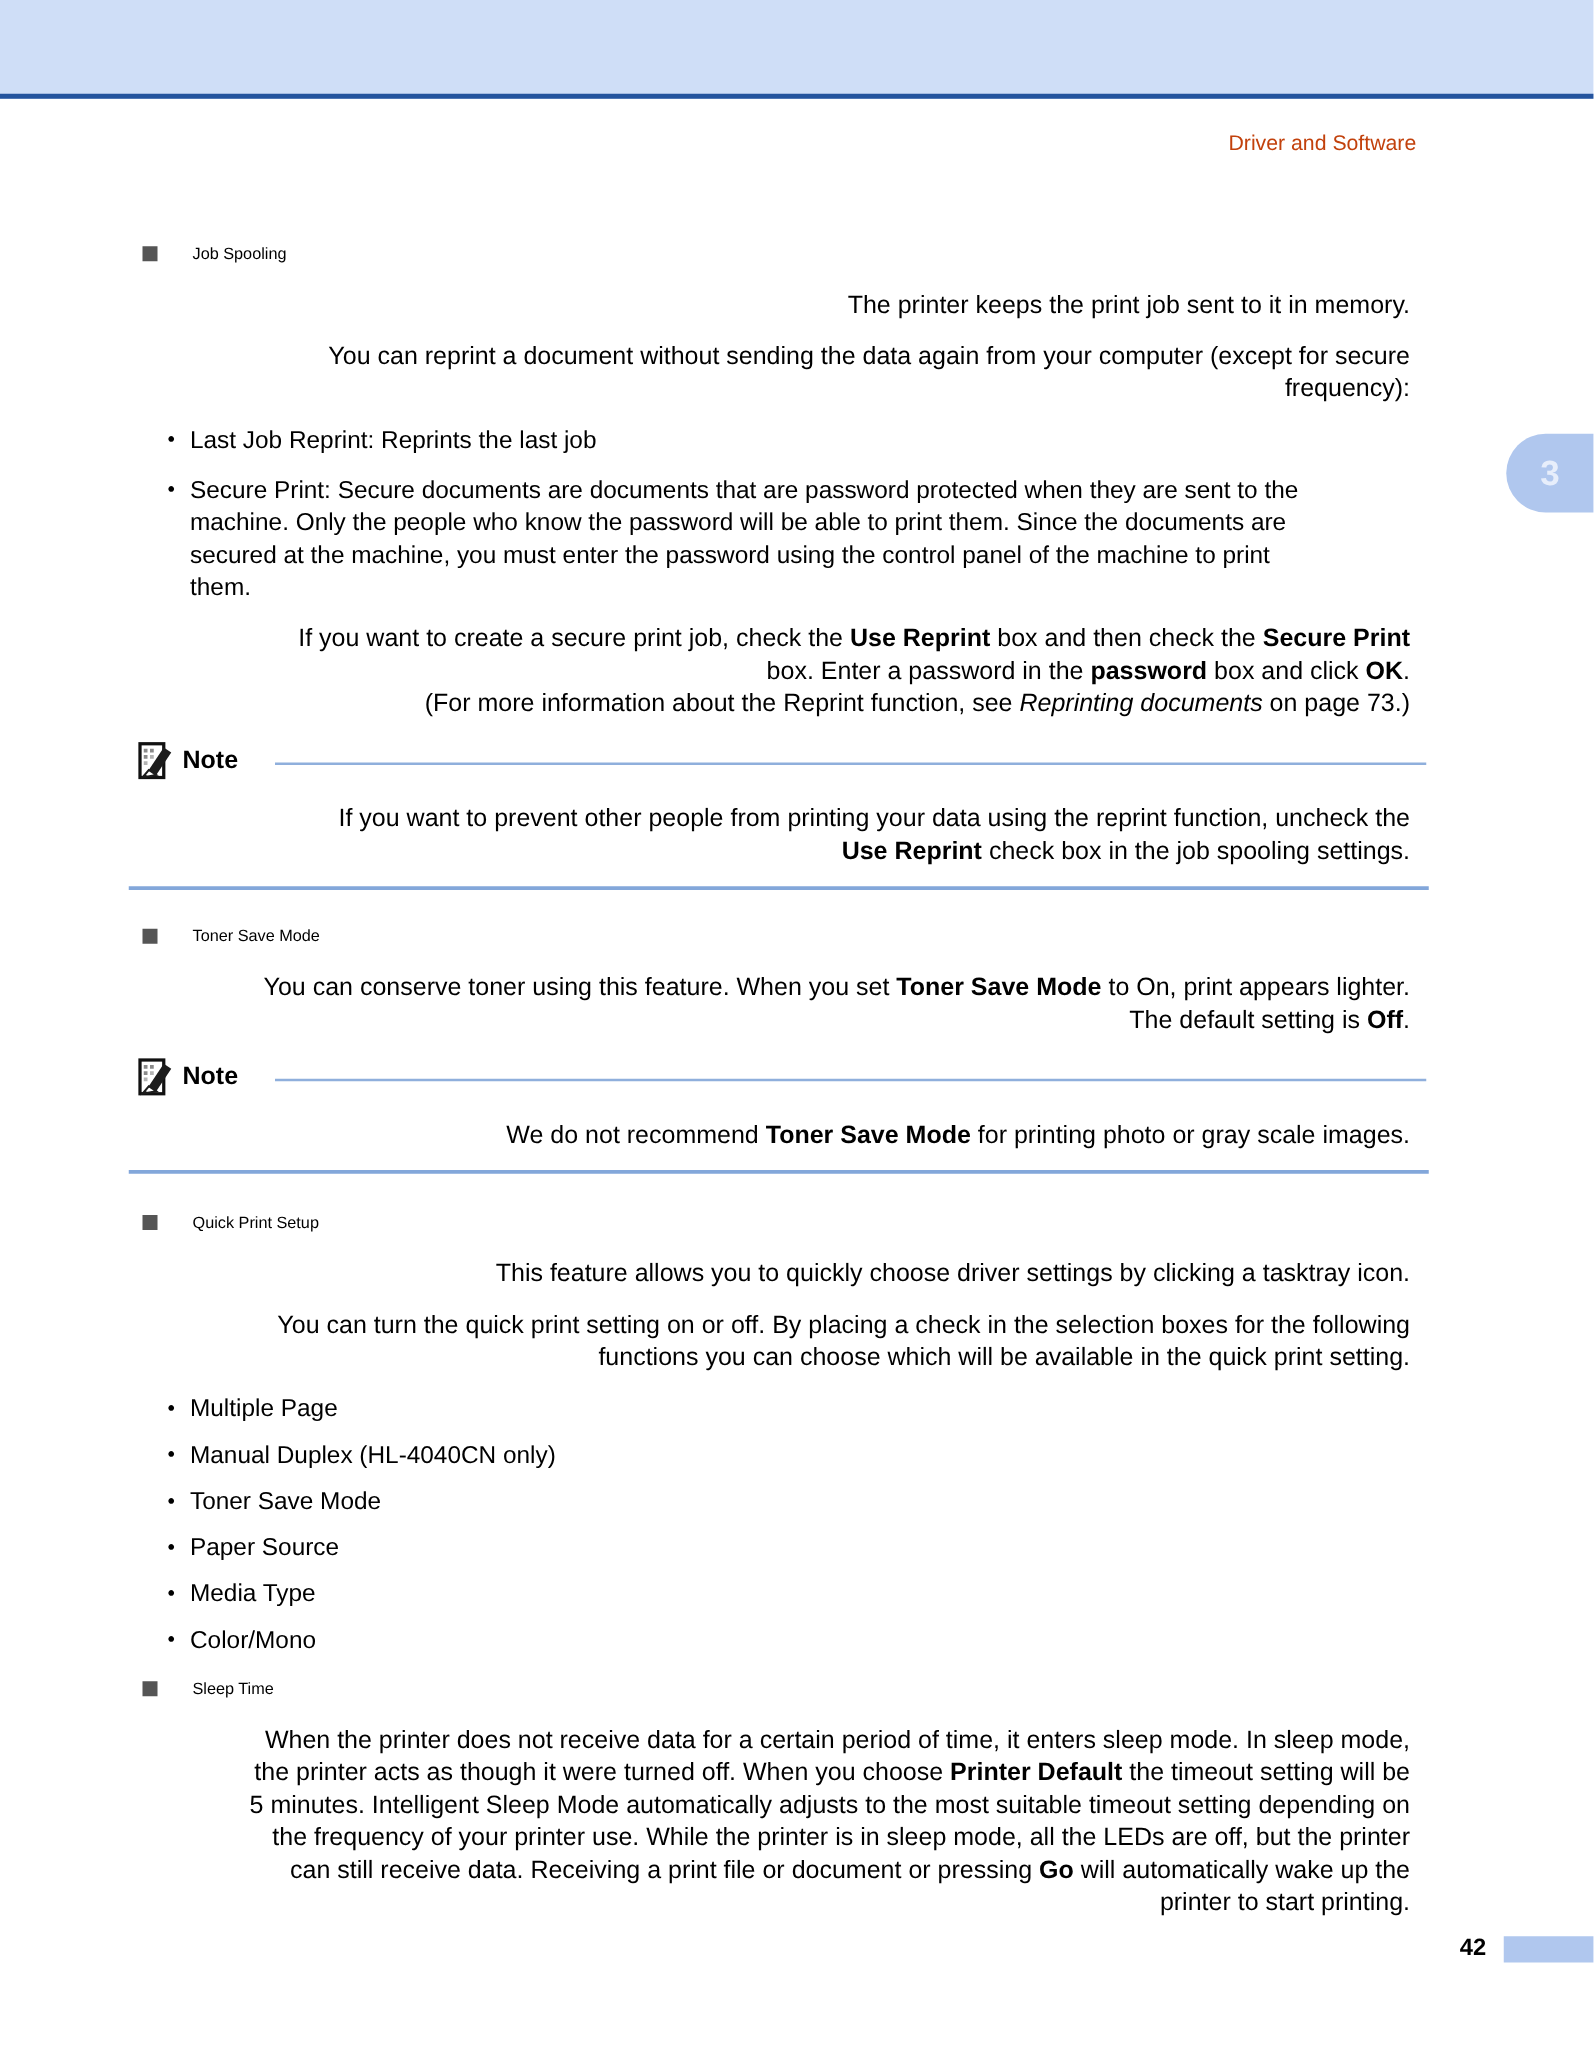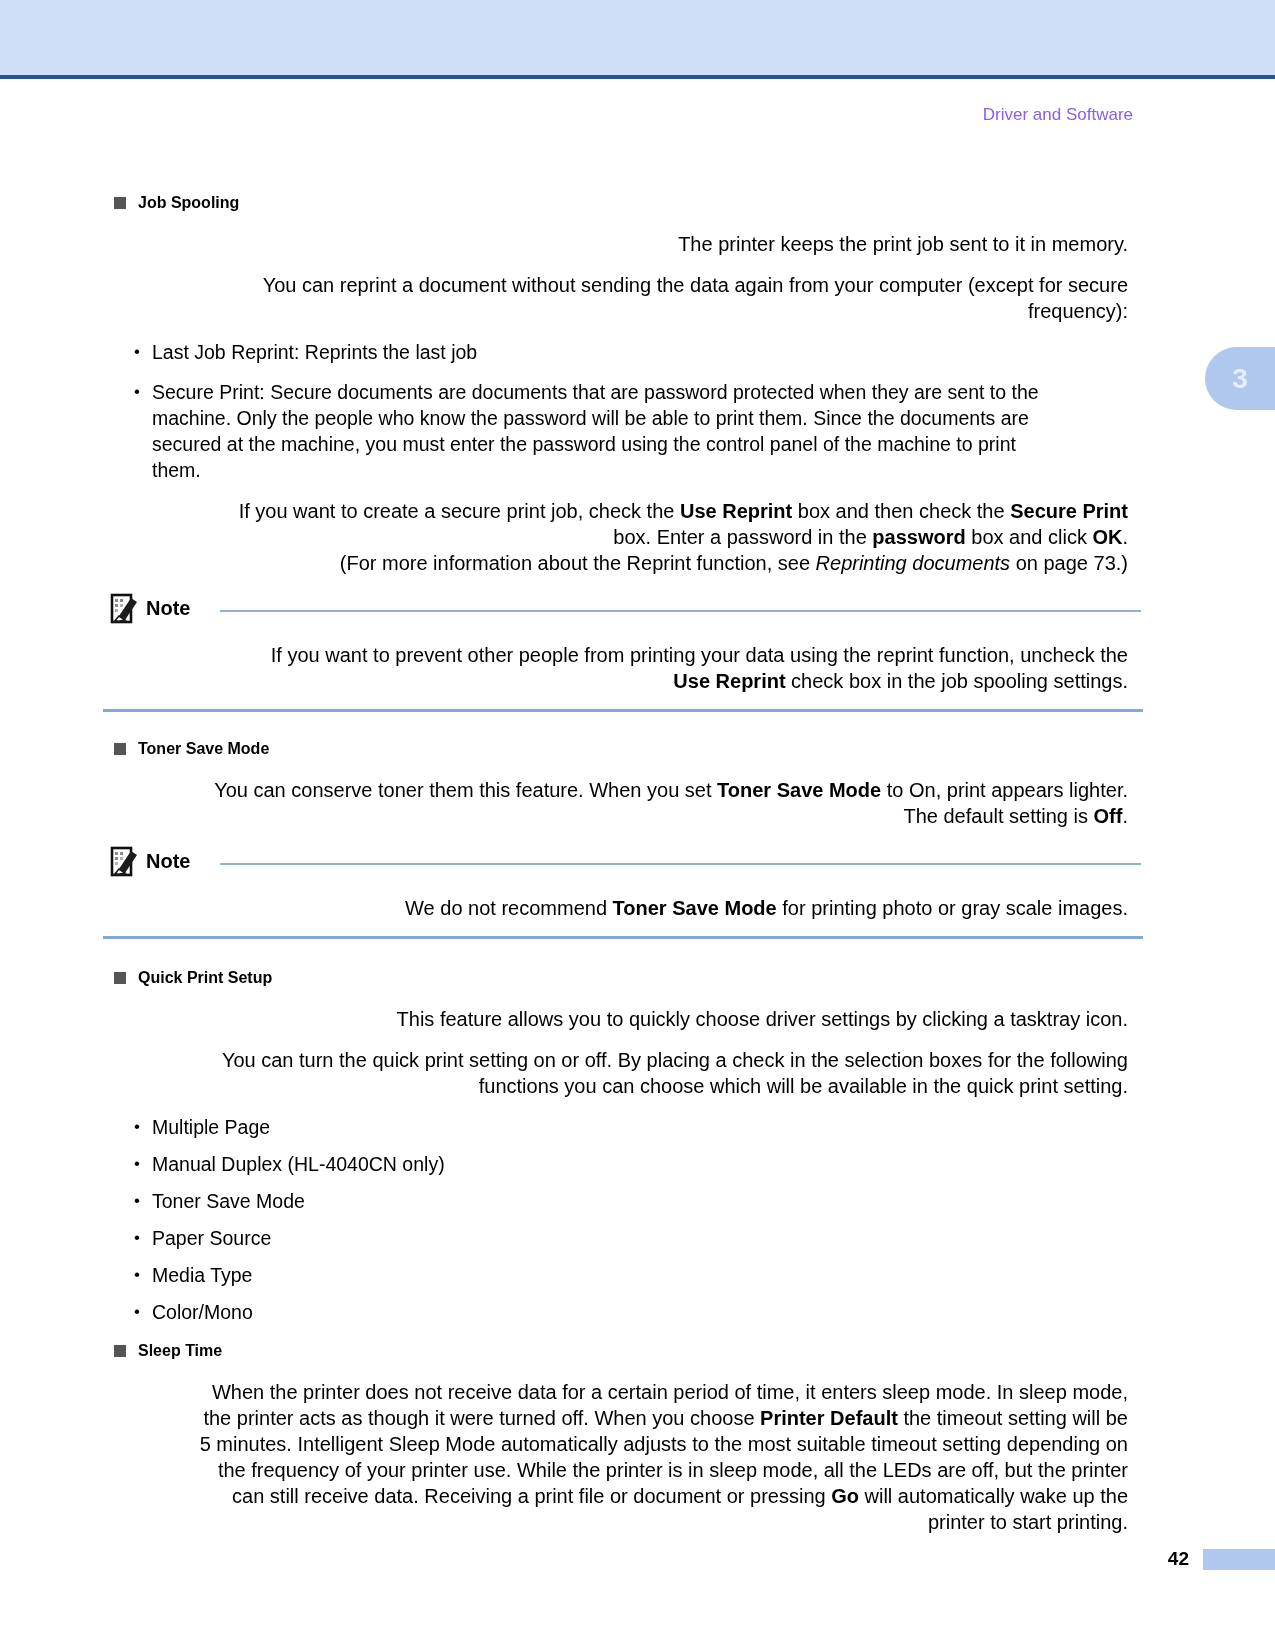--- a/index.html
+++ b/index.html
@@ -15,31 +15,31 @@
   .top-banner{
     height:75px;
     background:#cfdef7;
     border-bottom:4px solid #24549e;
   }
   .running-head{
     margin:26px 142px 0 0;
     text-align:right;
     font-size:17px;
     line-height:20px;
-    color:#8b5cf6;
+    color:#c2410c;
   }
   .content{
     padding:65px 100px 0 103px;
     width:1040px;
   }
   
   .section-heading{
-    display:flex;align-items:center;gap:12px;
+    display:flex;align-items:center;gap:28px;
     margin:0;padding-left:11px;
-    font-size:16px;font-weight:bold;line-height:26px;
+    font-size:13px;font-weight:normal;line-height:26px;
   }
   .heading-square{
     width:12px;height:12px;background:#555555;flex:0 0 auto;
   }
   
   p.body{
     margin:15px;padding-left:26px;
     font-size:20px;line-height:26px;text-align:right;
   }
   p.indent2{padding-left:46px;}
@@ -142,21 +142,21 @@
         <span class="note-rule"></span>
       </div>
       <p class="body"><span>If you want to prevent other people from printing your data using the reprint function, uncheck the</span><br><span style="font-weight: bold;">Use Reprint</span><span> check box in the job spooling settings.</span></p>
       <div class="note-close"></div>
     </div>
 
     <h3 class="section-heading mt24">
       <span class="heading-square"></span>
       <span>Toner Save Mode</span>
     </h3>
-    <p class="body mt12"><span>You can conserve toner them this feature. When you set </span><span style="font-weight: bold;">Toner Save Mode</span><span> to On, print appears lighter.</span><br><span>The default setting is </span><span style="font-weight: bold;">Off</span><span>.</span></p>
+    <p class="body mt12"><span>You can conserve toner using this feature. When you set </span><span style="font-weight: bold;">Toner Save Mode</span><span> to On, print appears lighter.</span><br><span>The default setting is </span><span style="font-weight: bold;">Off</span><span>.</span></p>
 
     <div class="note mt4">
       <div class="note-row">
         <svg class="note-icon" viewBox="0 0 28 34">
           <rect x="2" y="4" width="19" height="27" fill="#ffffff" stroke="#111111" stroke-width="2.6"></rect>
           <rect x="5" y="8" width="3" height="3" fill="#8a8a8a"></rect>
           <rect x="10" y="8" width="3" height="3" fill="#8a8a8a"></rect>
           <rect x="5" y="13" width="3" height="3" fill="#8a8a8a"></rect>
           <rect x="10" y="13" width="3" height="3" fill="#b3b3b3"></rect>
           <rect x="5" y="18" width="3" height="3" fill="#b3b3b3"></rect>

